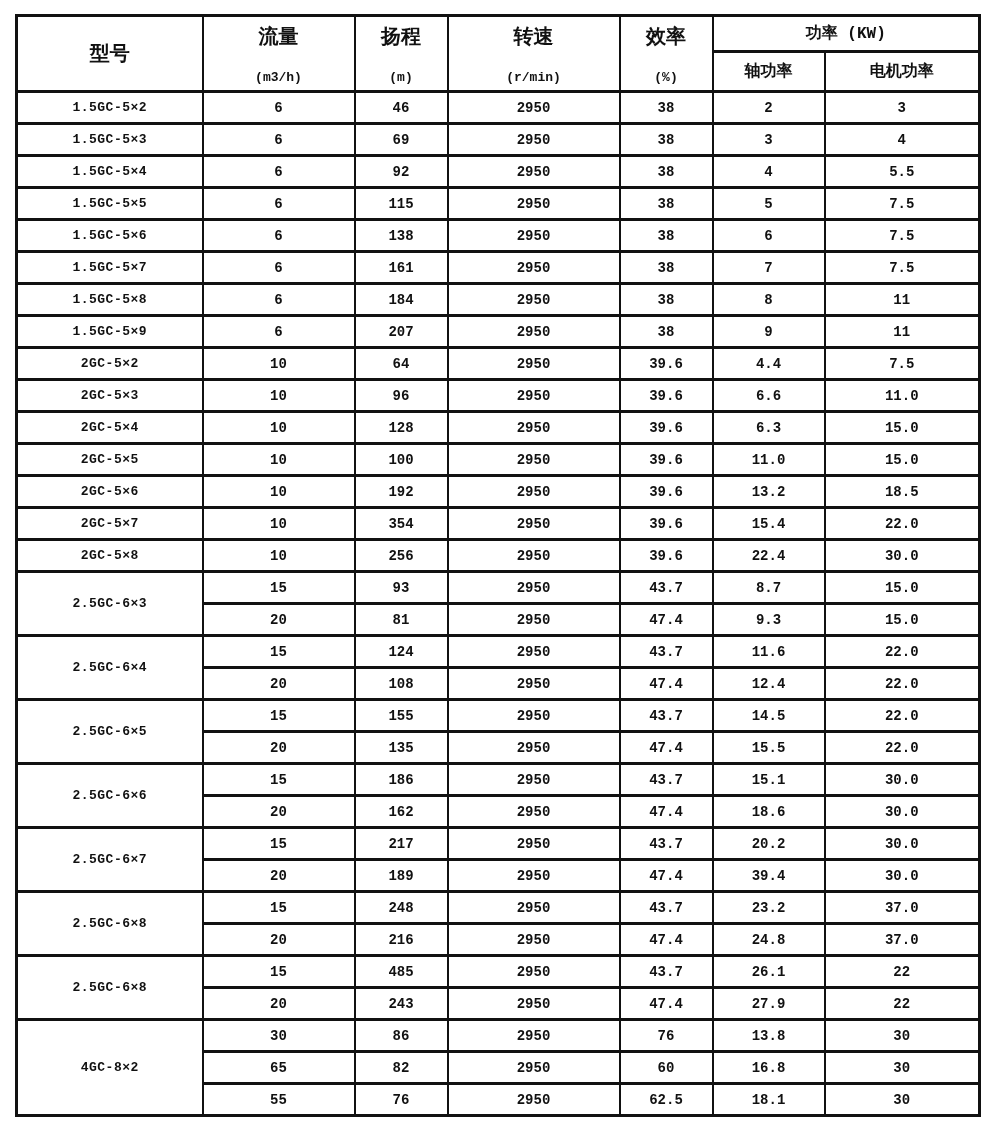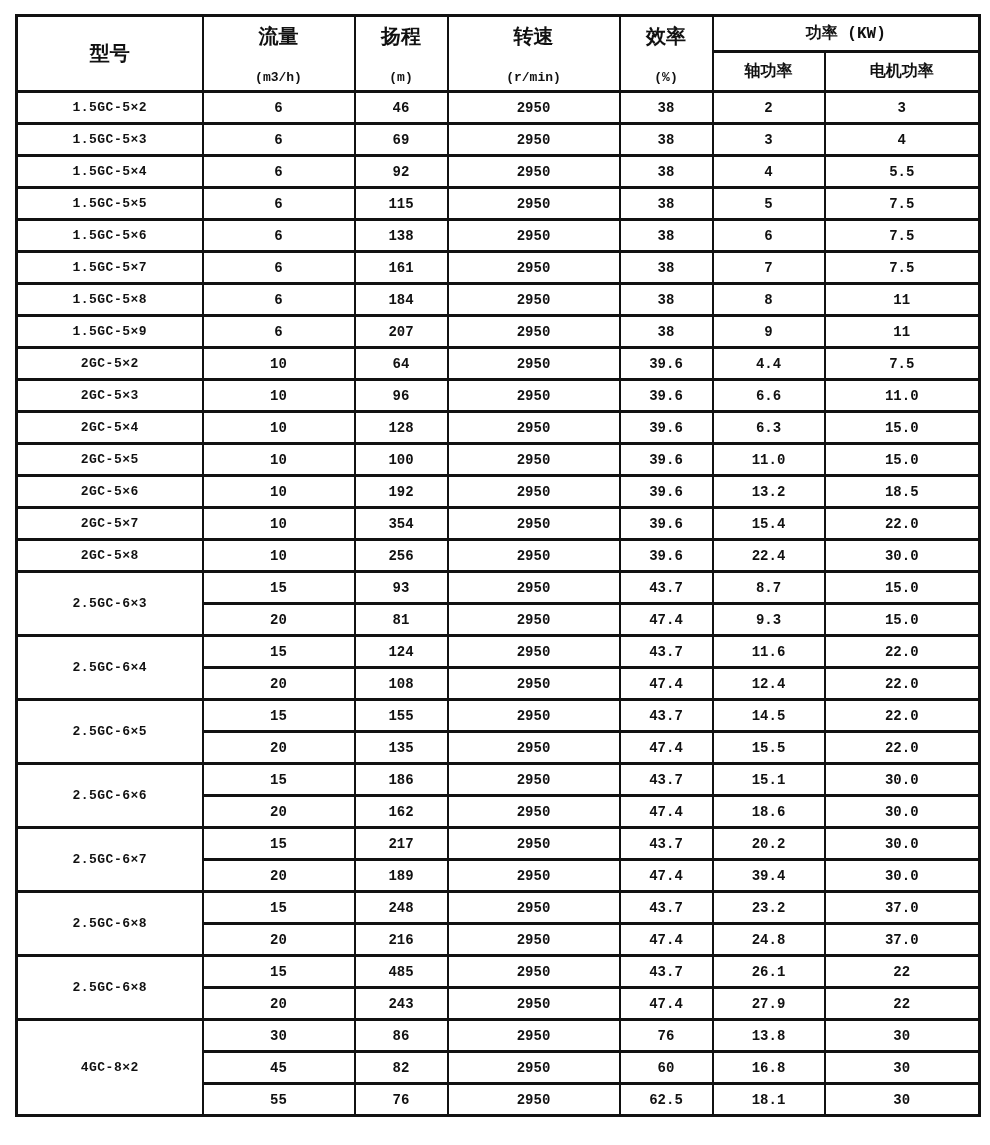--- a/index.html
+++ b/index.html
@@ -368,21 +368,21 @@
         <tr>
           <td rowspan="3" class="model-cell">4GC-8×2</td>
           <td>30</td>
           <td>86</td>
           <td>2950</td>
           <td>76</td>
           <td>13.8</td>
           <td>30</td>
         </tr>
         <tr>
-          <td>45</td>
+          <td>65</td>
           <td>82</td>
           <td>2950</td>
           <td>60</td>
           <td>16.8</td>
           <td>30</td>
         </tr>
         <tr>
           <td>55</td>
           <td>76</td>
           <td>2950</td>

